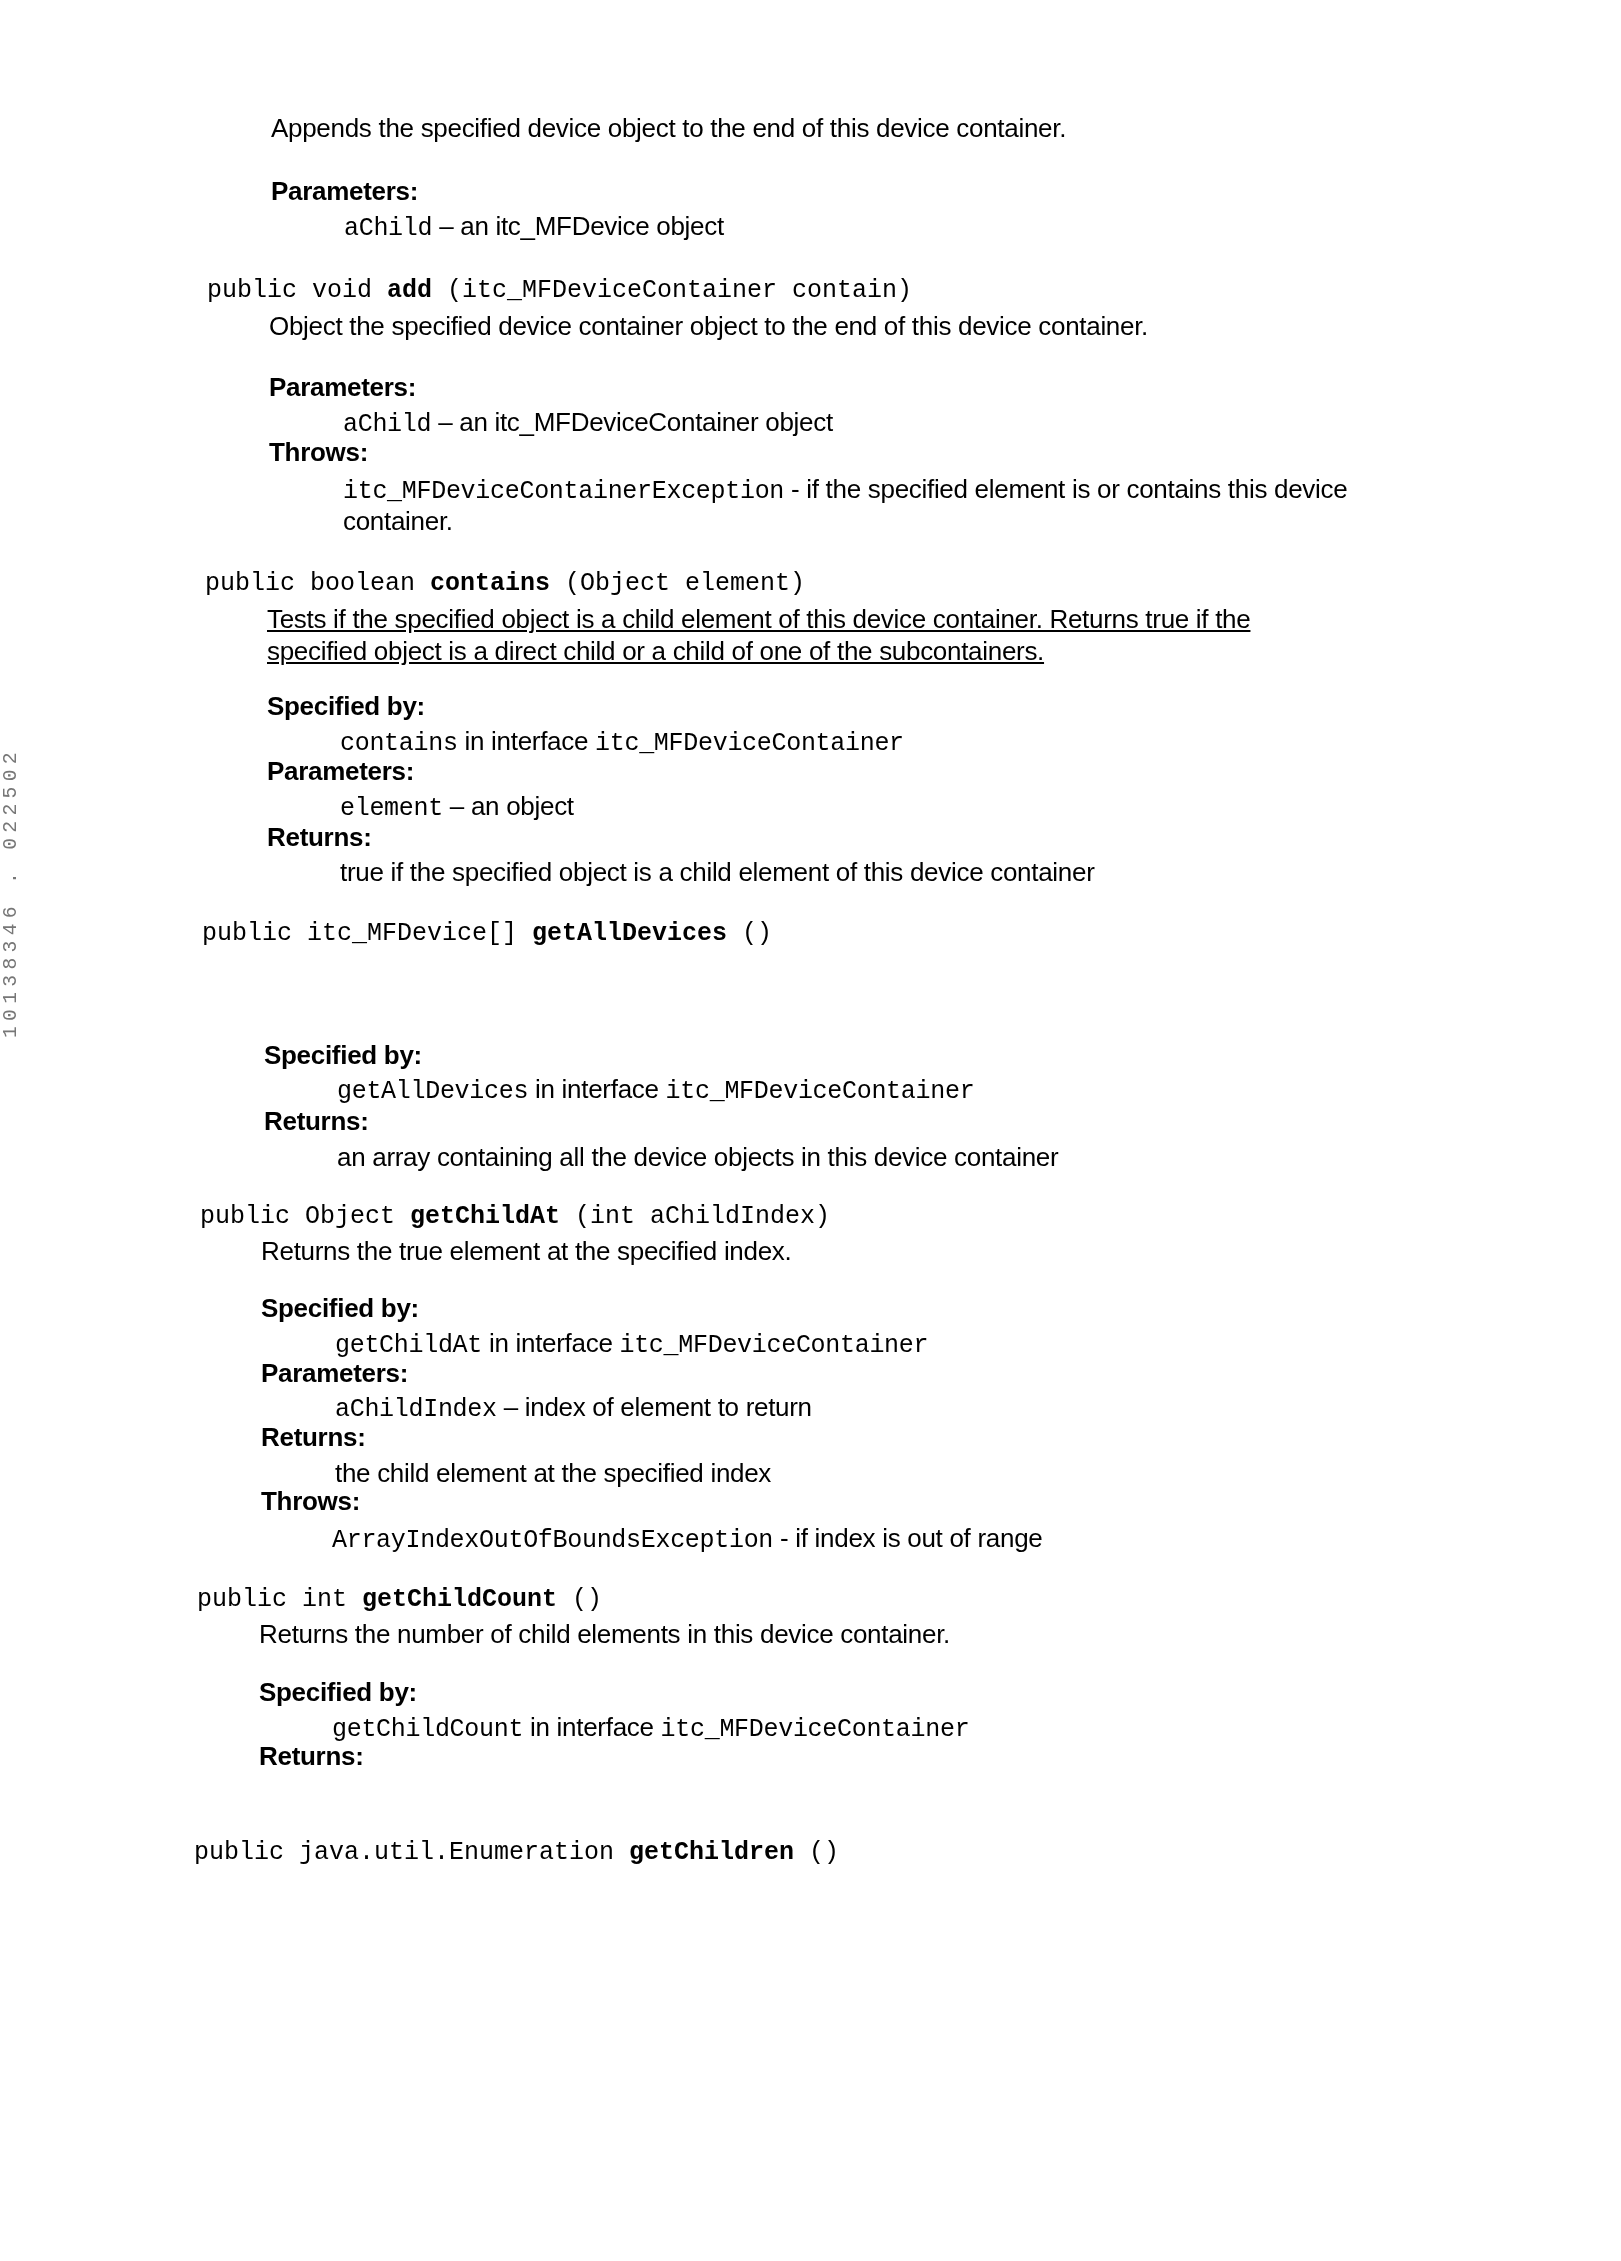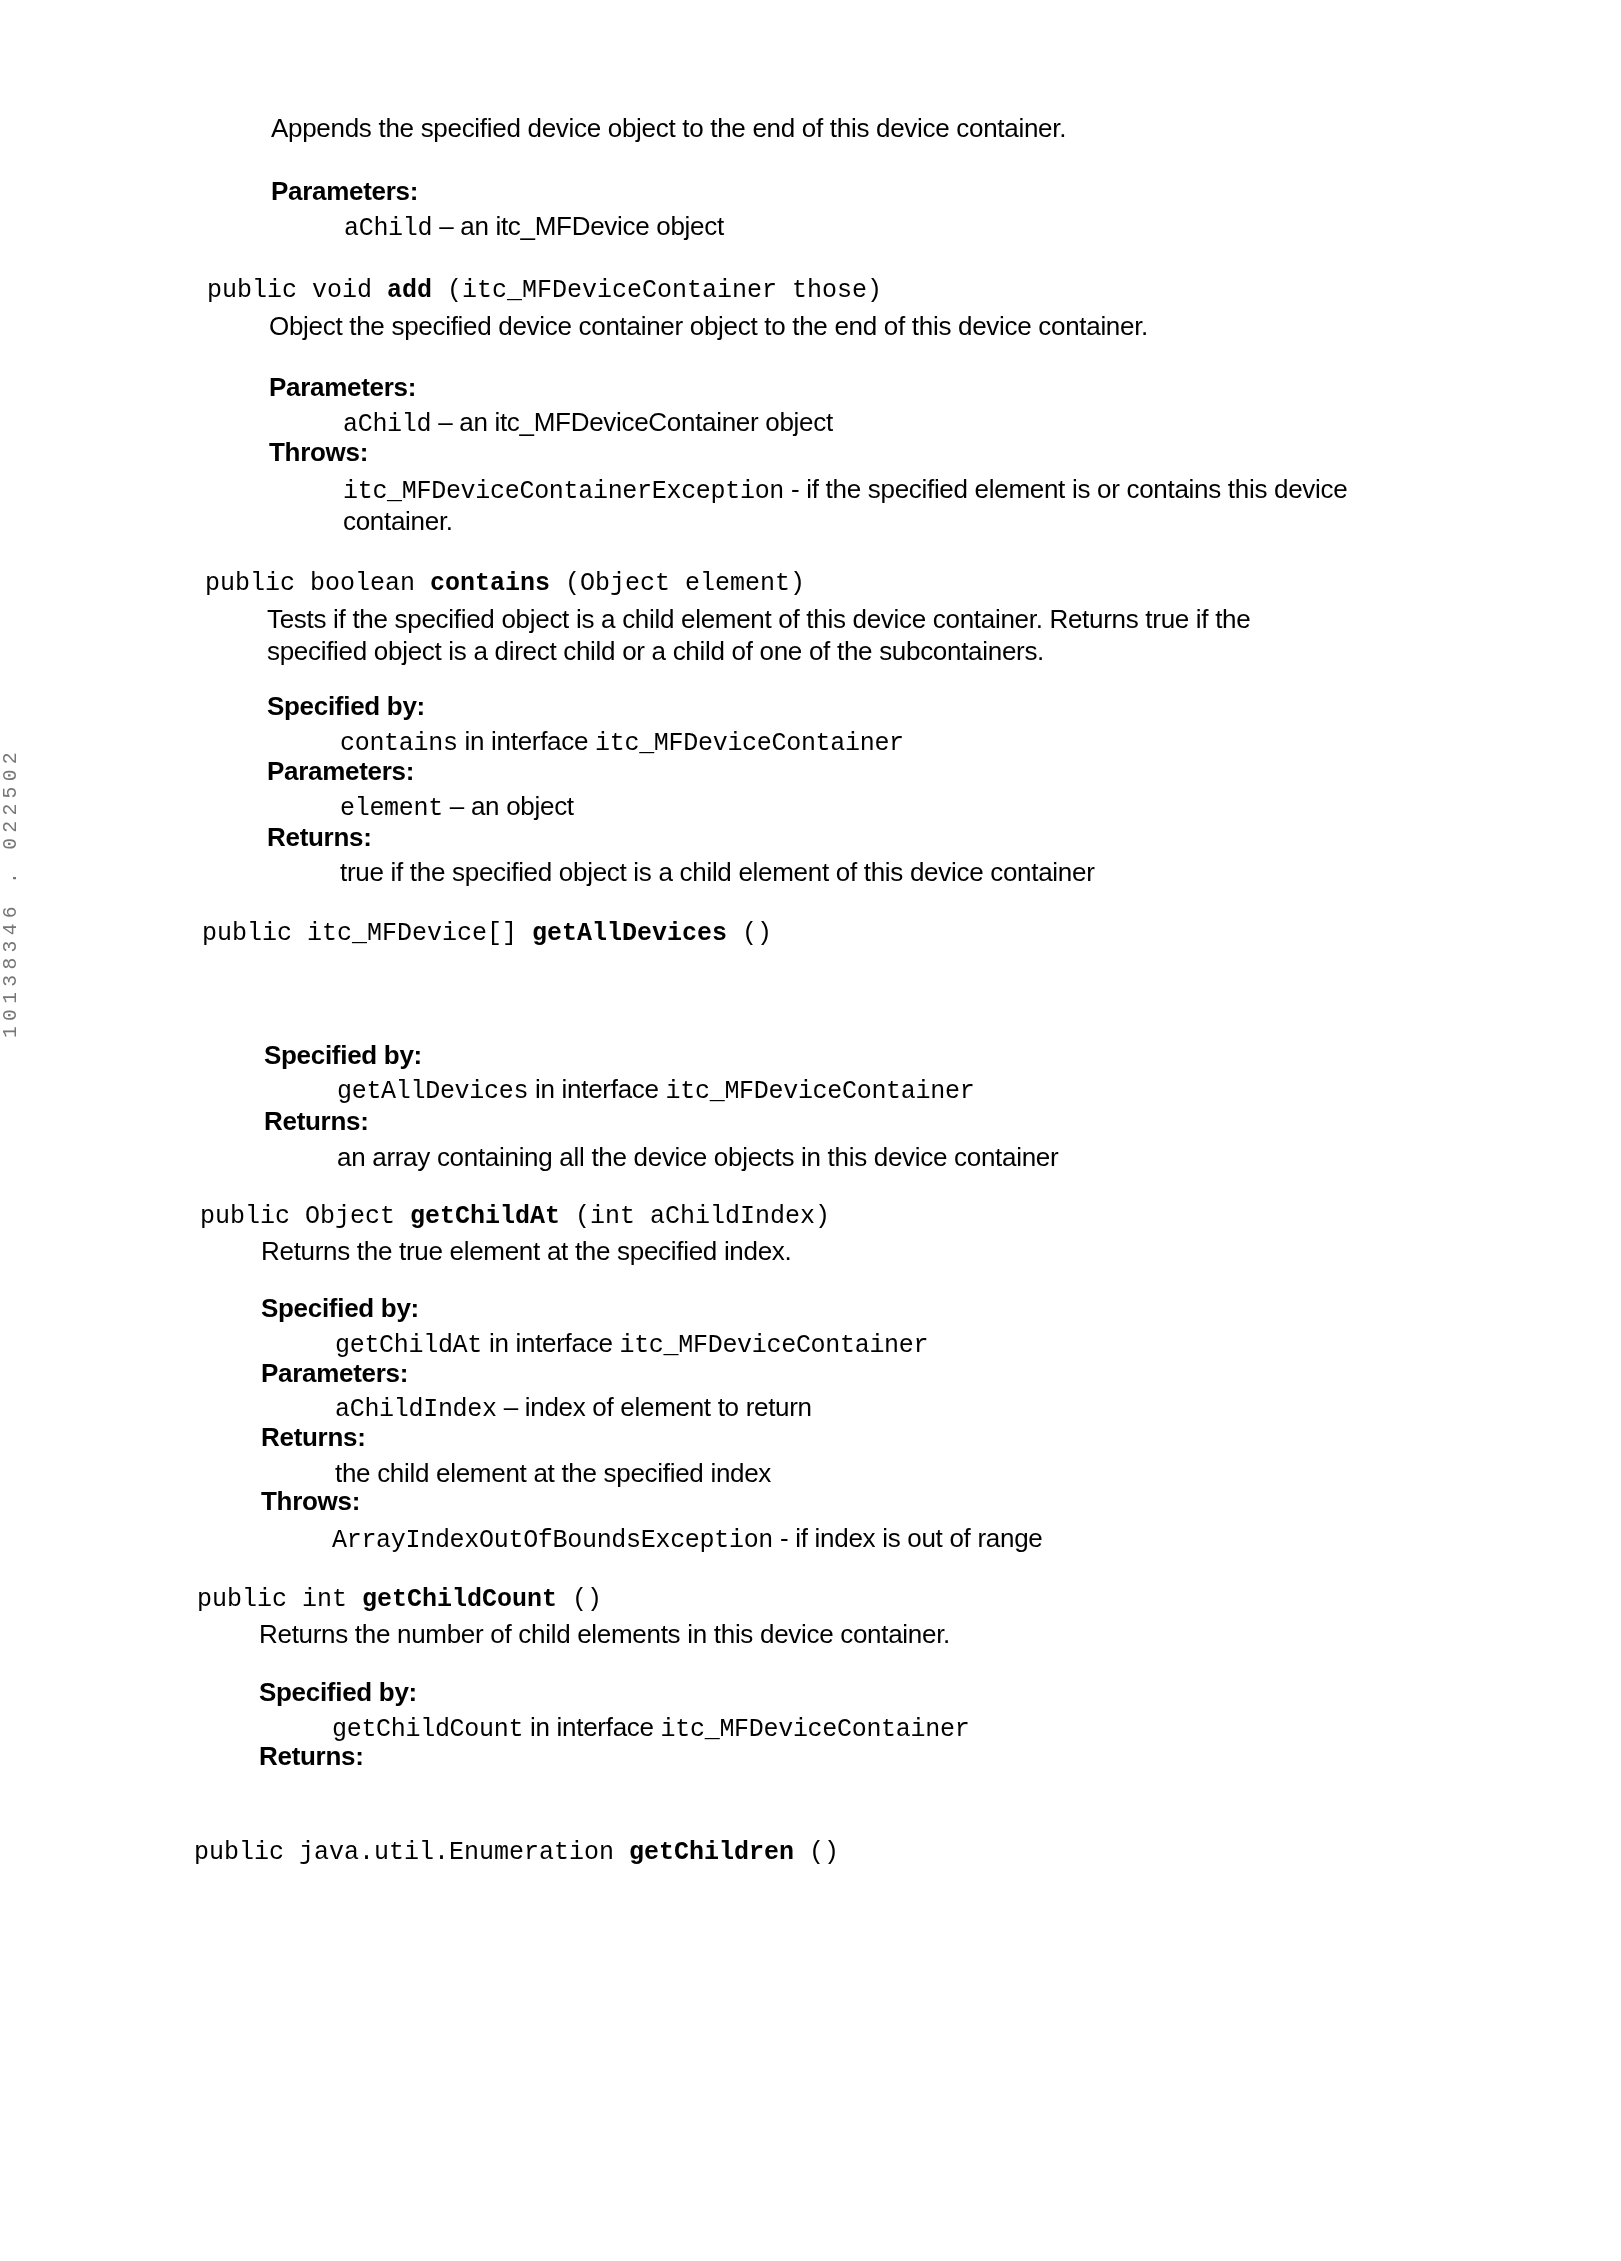--- a/index.html
+++ b/index.html
@@ -24,36 +24,36 @@
 
   <div class="stamp">10138346 . 022502</div>
 
   <div class="blk sans" style="left:271px; top:113px;">Appends the specified device object to the end of this device container.</div>
   <div class="blk lbl" style="left:271px; top:176px;">Parameters:</div>
   <div class="blk" style="left:344px; top:211px;">
     <span class="mono">aChild</span><span class="sans"> – an itc_MFDevice object</span>
   </div>
 
   <div class="blk sig" style="left:207px; top:276px;">
-    <span>public void </span><span class="name">add</span><span> (itc_MFDeviceContainer those)</span>
+    <span>public void </span><span class="name">add</span><span> (itc_MFDeviceContainer contain)</span>
   </div>
   <div class="blk sans" style="left:269px; top:311px;">Object the specified device container object to the end of this device container.</div>
   <div class="blk lbl" style="left:269px; top:372px;">Parameters:</div>
   <div class="blk" style="left:343px; top:407px;">
     <span class="mono">aChild</span><span class="sans"> – an itc_MFDeviceContainer object</span>
   </div>
   <div class="blk lbl" style="left:269px; top:437px;">Throws:</div>
   <div class="blk wrap" style="left:343px; top:474px; width:1011px;">
     <span class="mono">itc_MFDeviceContainerException</span><span class="sans"> - if the specified element is or contains this device container.</span>
   </div>
 
   <div class="blk sig" style="left:205px; top:569px;">
     <span>public boolean </span><span class="name">contains</span><span> (Object element)</span>
   </div>
-  <div class="blk sans wrap" style="left:267px; top:604px; width:1090px;">Tests if the specified object is a child element of this device container. Returns true if the specified object is a direct child or a child of one of the subcontainers.</div>
+  <div class="blk sans wrap" style="left:267px; top:604px; width:1090px;text-decoration:underline;">Tests if the specified object is a child element of this device container. Returns true if the specified object is a direct child or a child of one of the subcontainers.</div>
   <div class="blk lbl" style="left:267px; top:691px;">Specified by:</div>
   <div class="blk" style="left:340px; top:726px;">
     <span class="mono">contains</span><span class="sans"> in interface </span><span class="mono">itc_MFDeviceContainer</span>
   </div>
   <div class="blk lbl" style="left:267px; top:756px;">Parameters:</div>
   <div class="blk" style="left:340px; top:791px;">
     <span class="mono">element</span><span class="sans"> – an object</span>
   </div>
   <div class="blk lbl" style="left:267px; top:822px;">Returns:</div>
   <div class="blk sans" style="left:340px; top:857px;">true if the specified object is a child element of this device container</div>

